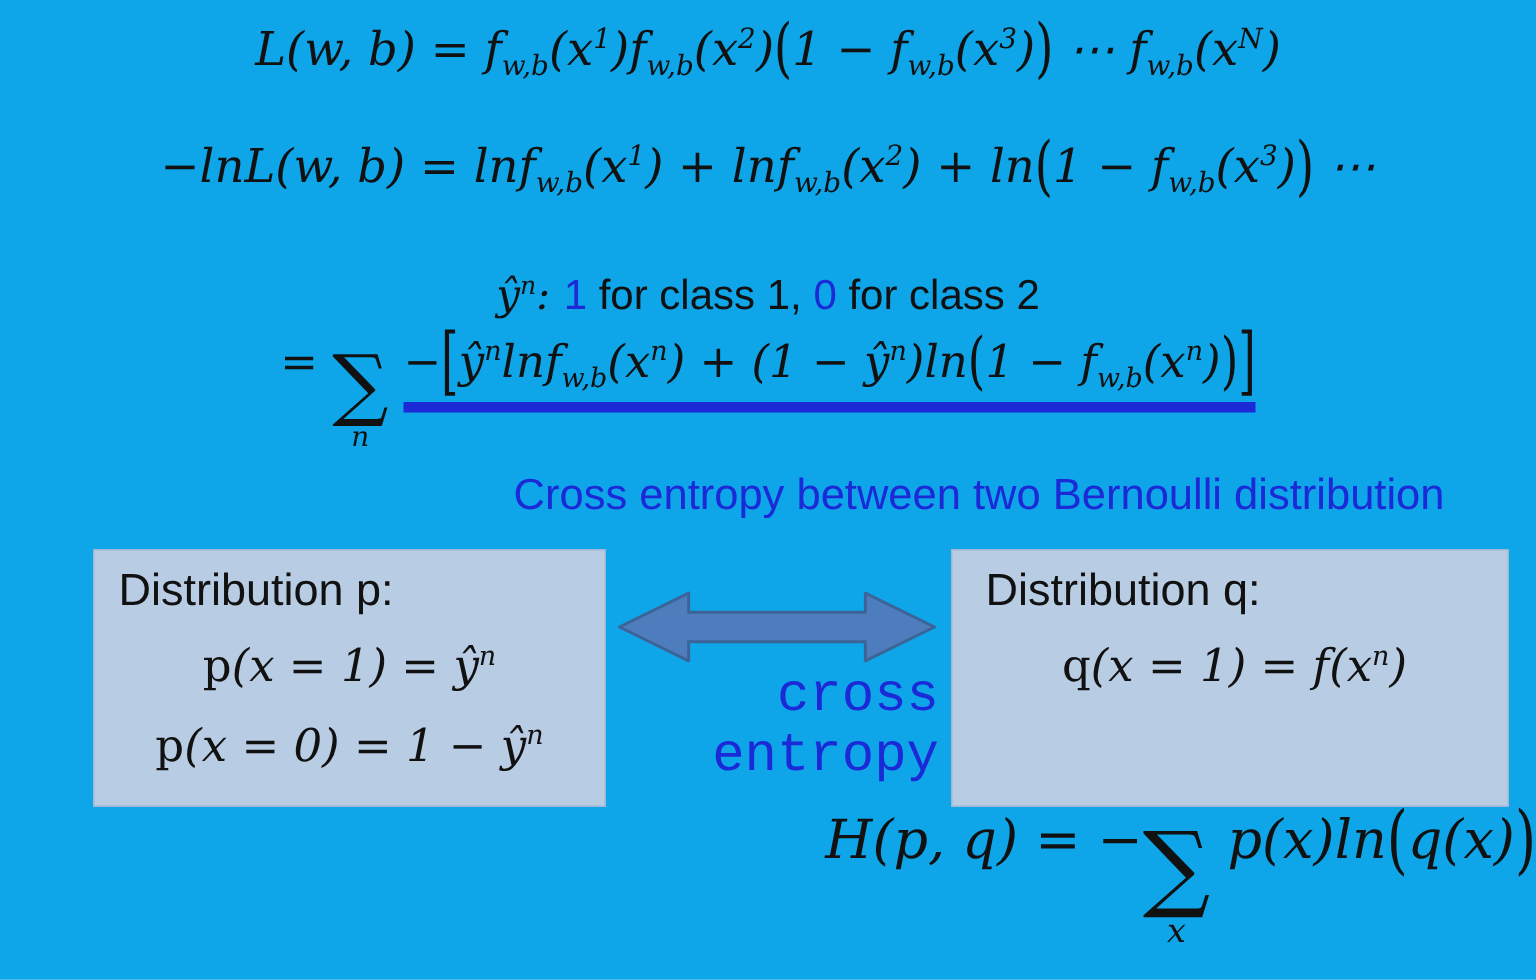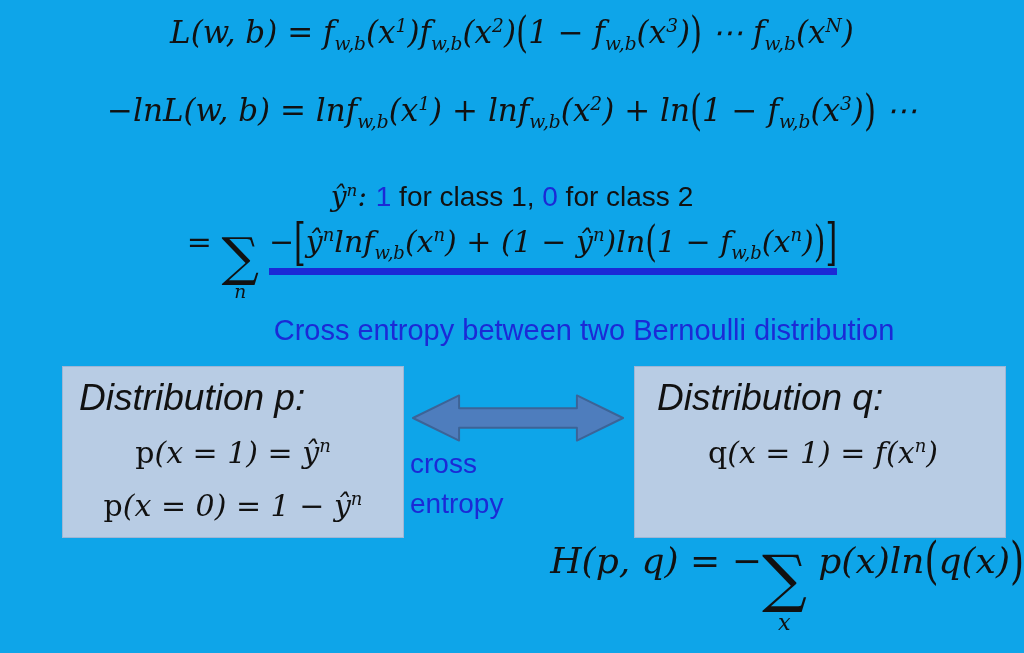--- a/index.html
+++ b/index.html
@@ -28,34 +28,34 @@
   .sig{font-style:normal;font-size:1.75em;line-height:0.95;}
   .su{font-size:0.62em;margin-top:2px;}
 
   
   .line1{position:absolute;top:14px;left:0;width:100%;text-align:center;font-size:31px;}
   .line2{position:absolute;top:92px;left:0;width:100%;text-align:center;font-size:31px;}
   .line3{position:absolute;top:180px;left:0;width:100%;text-align:center;font-size:28px;}
   .line4{position:absolute;top:224px;left:0;width:100%;text-align:center;font-size:30px;}
   [data-name="sum-prefix"]{margin-right:10px;}
   .underlined{display:inline-block;padding-bottom:5px;border-bottom:7px solid var(--blue);text-align:center;}
-  .caption{position:absolute;top:314px;left:205px;width:758px;text-align:center;
+  .caption{position:absolute;top:314px;left:205px;width:758px;text-align:right;
            color:var(--blue);font-size:29px;}
 
   .box{position:absolute;top:366px;background:var(--box-fill);
        border:1px solid var(--box-border);padding:10px 16px 12px;}
   .box-left{left:62px;width:342px;height:172px;}
   .box-right{left:634px;width:372px;height:172px;padding-left:22px;}
-  .box-title{font-size:37px;margin-bottom:4px;color:#111;font-style:italic;}
+  .box-title{font-size:30px;margin-bottom:4px;color:#111;}
   .box-line{font-size:30px;line-height:46px;text-align:center;}
 
   .arrow{position:absolute;left:410px;top:392px;width:216px;height:52px;}
   .arrow polygon{fill:var(--arrow-fill);stroke:var(--arrow-stroke);stroke-width:2;stroke-linejoin:round;}
-  .arrow-label{position:absolute;left:410px;top:444px;width:216px;text-align:left;
-               color:var(--blue);font-size:28px;line-height:40px;}
+  .arrow-label{position:absolute;left:410px;top:444px;width:216px;text-align:right;
+               color:var(--blue);font-size:36px;line-height:40px;font-family:Liberation Mono, monospace;}
 
   .bottom{position:absolute;top:540px;left:0;width:100%;text-align:right;font-size:36px;}
 </style>
 </head>
 <body>
 
 <div class="slide" data-name="slide">
 
   <div class="math line1" data-name="likelihood-formula">L(w, b) = f<sub>w,b</sub>(x<sup>1</sup>)f<sub>w,b</sub>(x<sup>2</sup>)<span class="bp">(</span>1 − f<sub>w,b</sub>(x<sup>3</sup>)<span class="bp">)</span> ⋯ f<sub>w,b</sub>(x<sup>N</sup>)</div>
 

